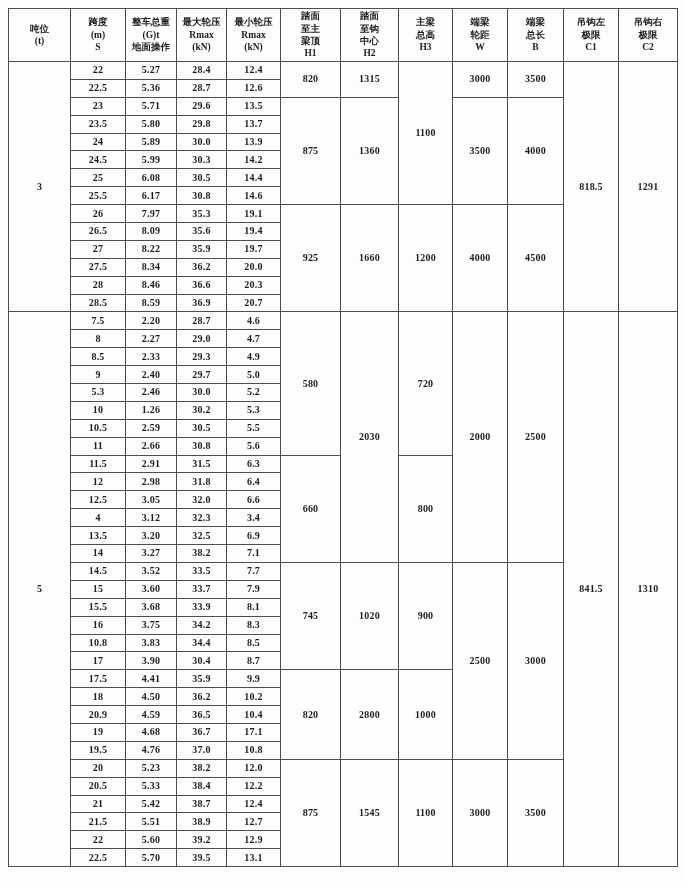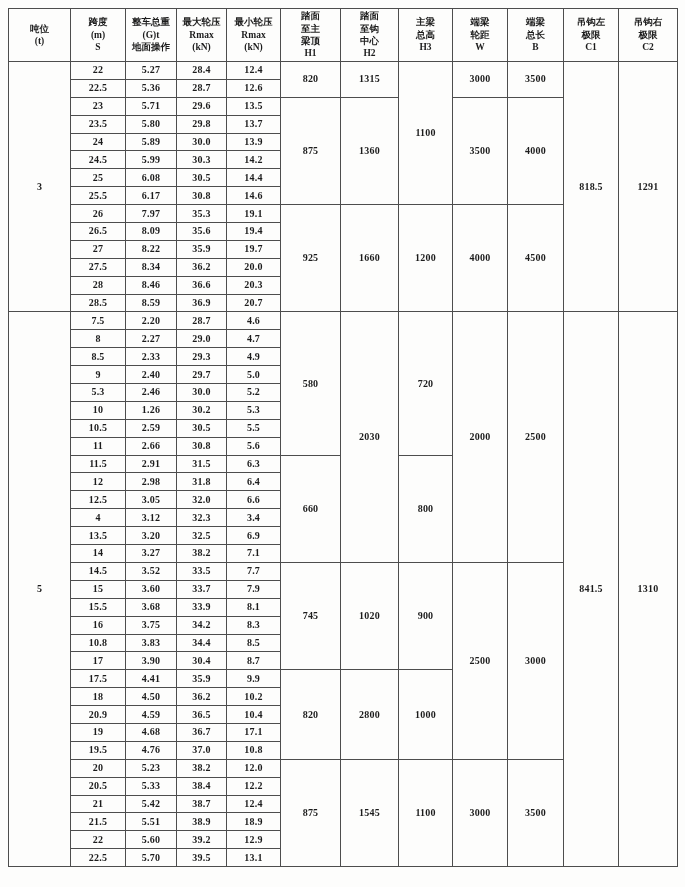--- a/index.html
+++ b/index.html
@@ -379,21 +379,21 @@
         <tr>
           <td class="col-span">21</td>
           <td>5.42</td>
           <td>38.7</td>
           <td>12.4</td>
         </tr>
         <tr>
           <td class="col-span">21.5</td>
           <td>5.51</td>
           <td>38.9</td>
-          <td>18.9</td>
+          <td>12.7</td>
         </tr>
         <tr>
           <td class="col-span">22</td>
           <td>5.60</td>
           <td>39.2</td>
           <td>12.9</td>
         </tr>
         <tr>
           <td class="col-span">22.5</td>
           <td>5.70</td>

